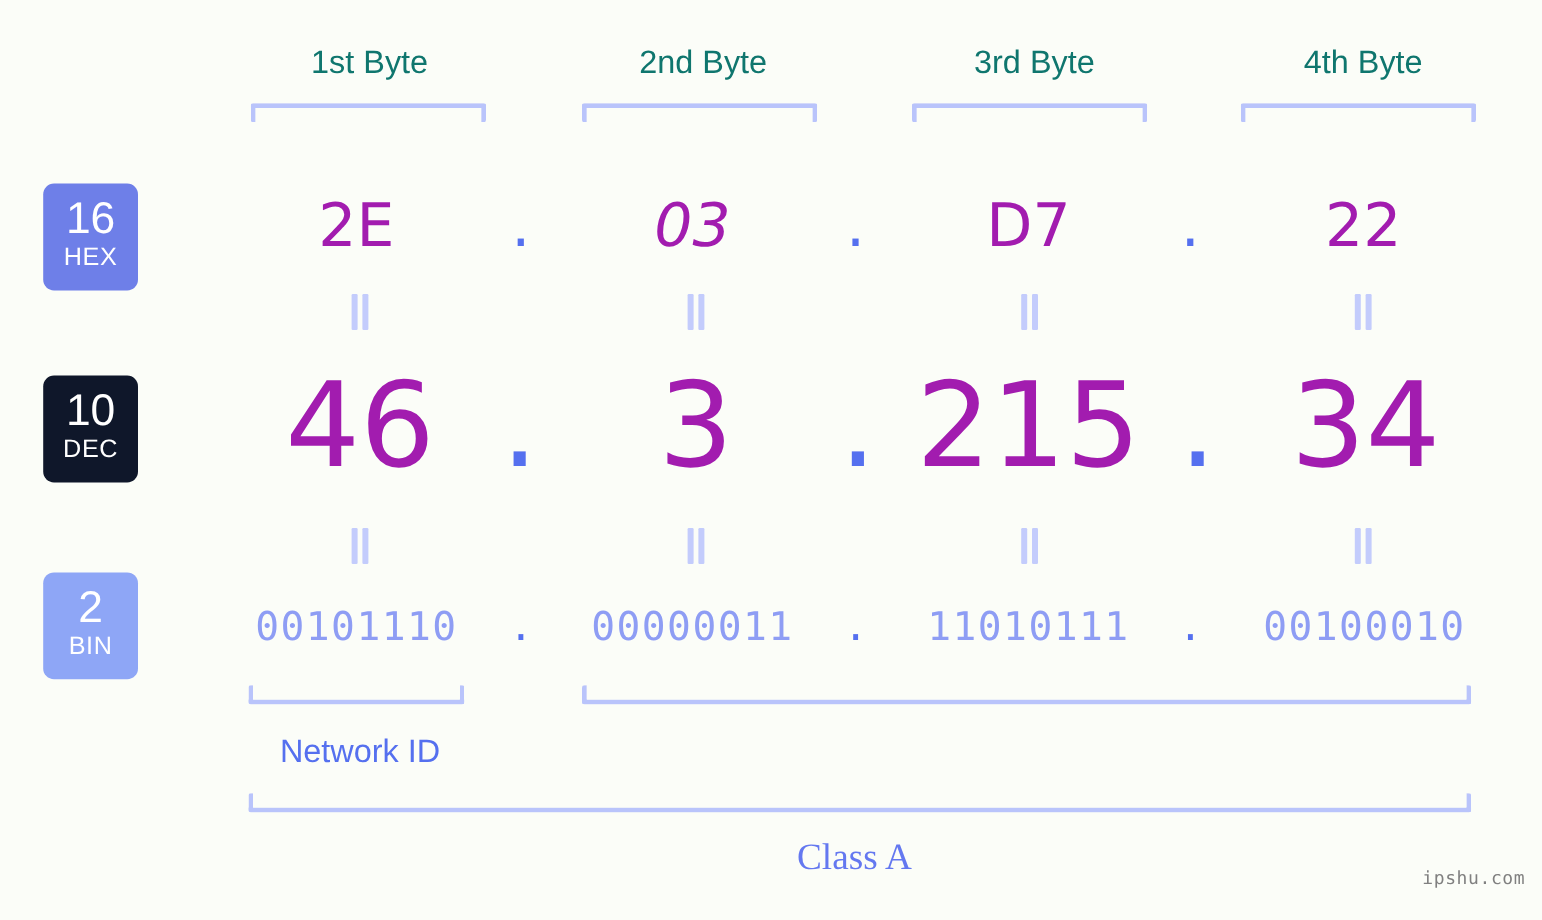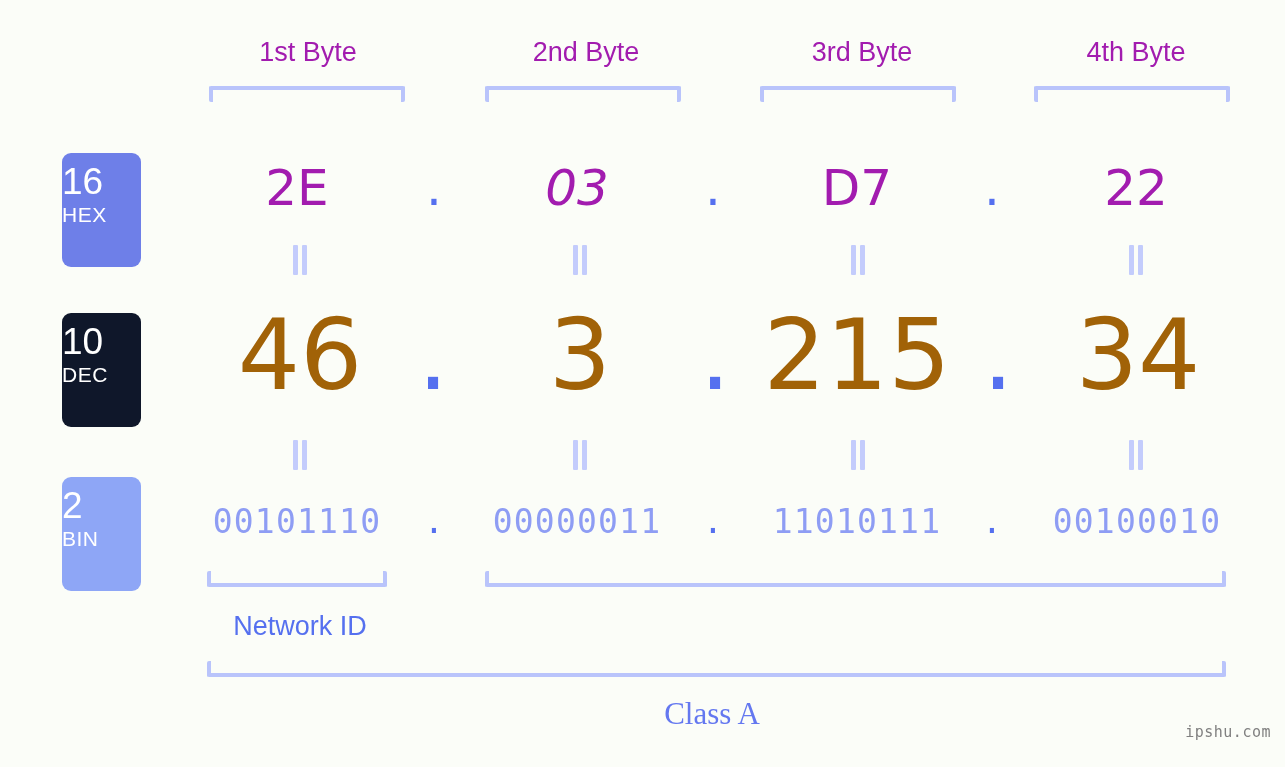--- a/index.html
+++ b/index.html
@@ -23,46 +23,47 @@
   }
 
   
   .byte-label {
     position: absolute;
     top: 32px;
     height: 40px;
     line-height: 40px;
     text-align: center;
     font-size: 27px;
-    color: #a21caf;
+    color: #0f766e;
     font-family: "Liberation Sans", sans-serif;
     letter-spacing: 0px;
     white-space: nowrap;
   }
 
   
   .bracket-top {
     position: absolute;
     top: 86px;
     height: 16px;
     border-top: 4px solid #b9c4fb;
     border-left: 4px solid #b9c4fb;
     border-right: 4px solid #b9c4fb;
     box-sizing: border-box;
     border-radius: 2px;
   }
 
   
   .badge {
     position: absolute;
-    left: 62px;
+    left: 36px;
     width: 79px;
-    height: 114px;
+    height: 89px;
     border-radius: 9px;
     color: #ffffff;
+    text-align: center;
     box-sizing: border-box;
     padding-top: 9px;
   }
   .badge .num {
     display: block;
     font-size: 37px;
     line-height: 40px;
     font-weight: 400;
     font-family: "Liberation Sans", sans-serif;
   }
@@ -104,21 +105,21 @@
     width: 26px;
     text-align: center;
   }
 
   
   .dec-val {
     top: 300px;
     height: 110px;
     line-height: 110px;
     font-size: 98px;
-    color: #a16207;
+    color: #a21caf;
     font-family: "DejaVu Sans", sans-serif;
     font-weight: 400;
   }
   .dec-dot {
     top: 300px;
     height: 110px;
     line-height: 110px;
     font-size: 98px;
     color: #5570ef;
     font-family: "DejaVu Sans", sans-serif;

